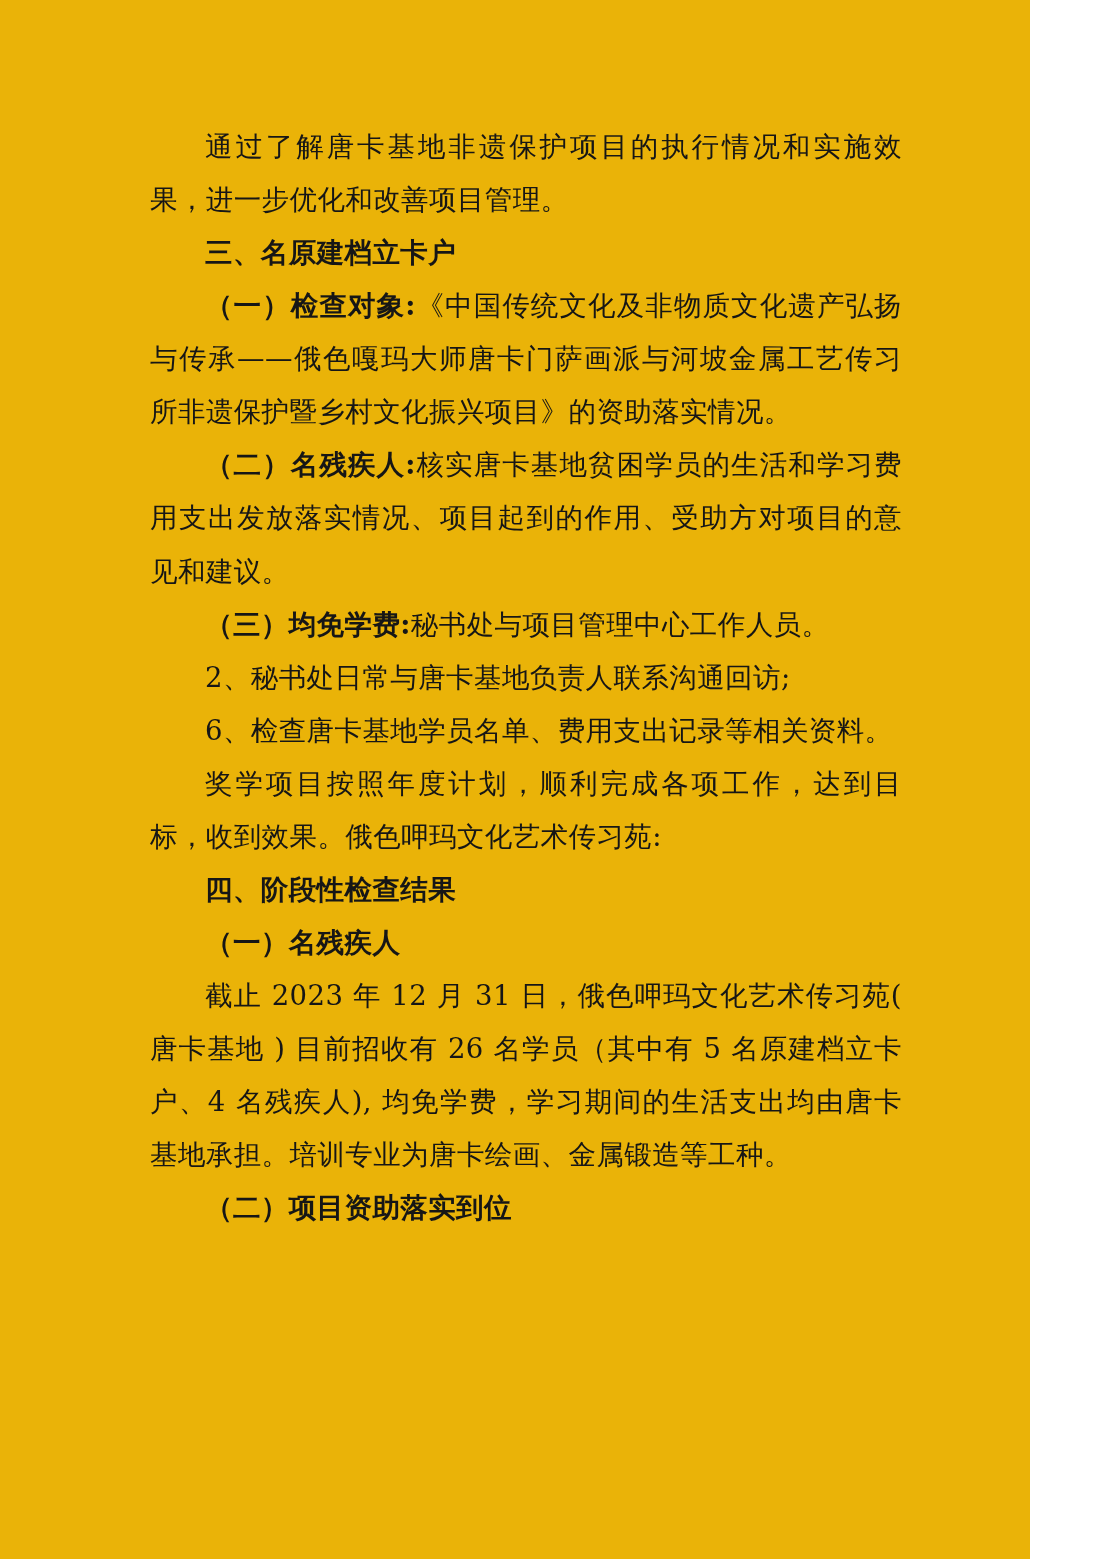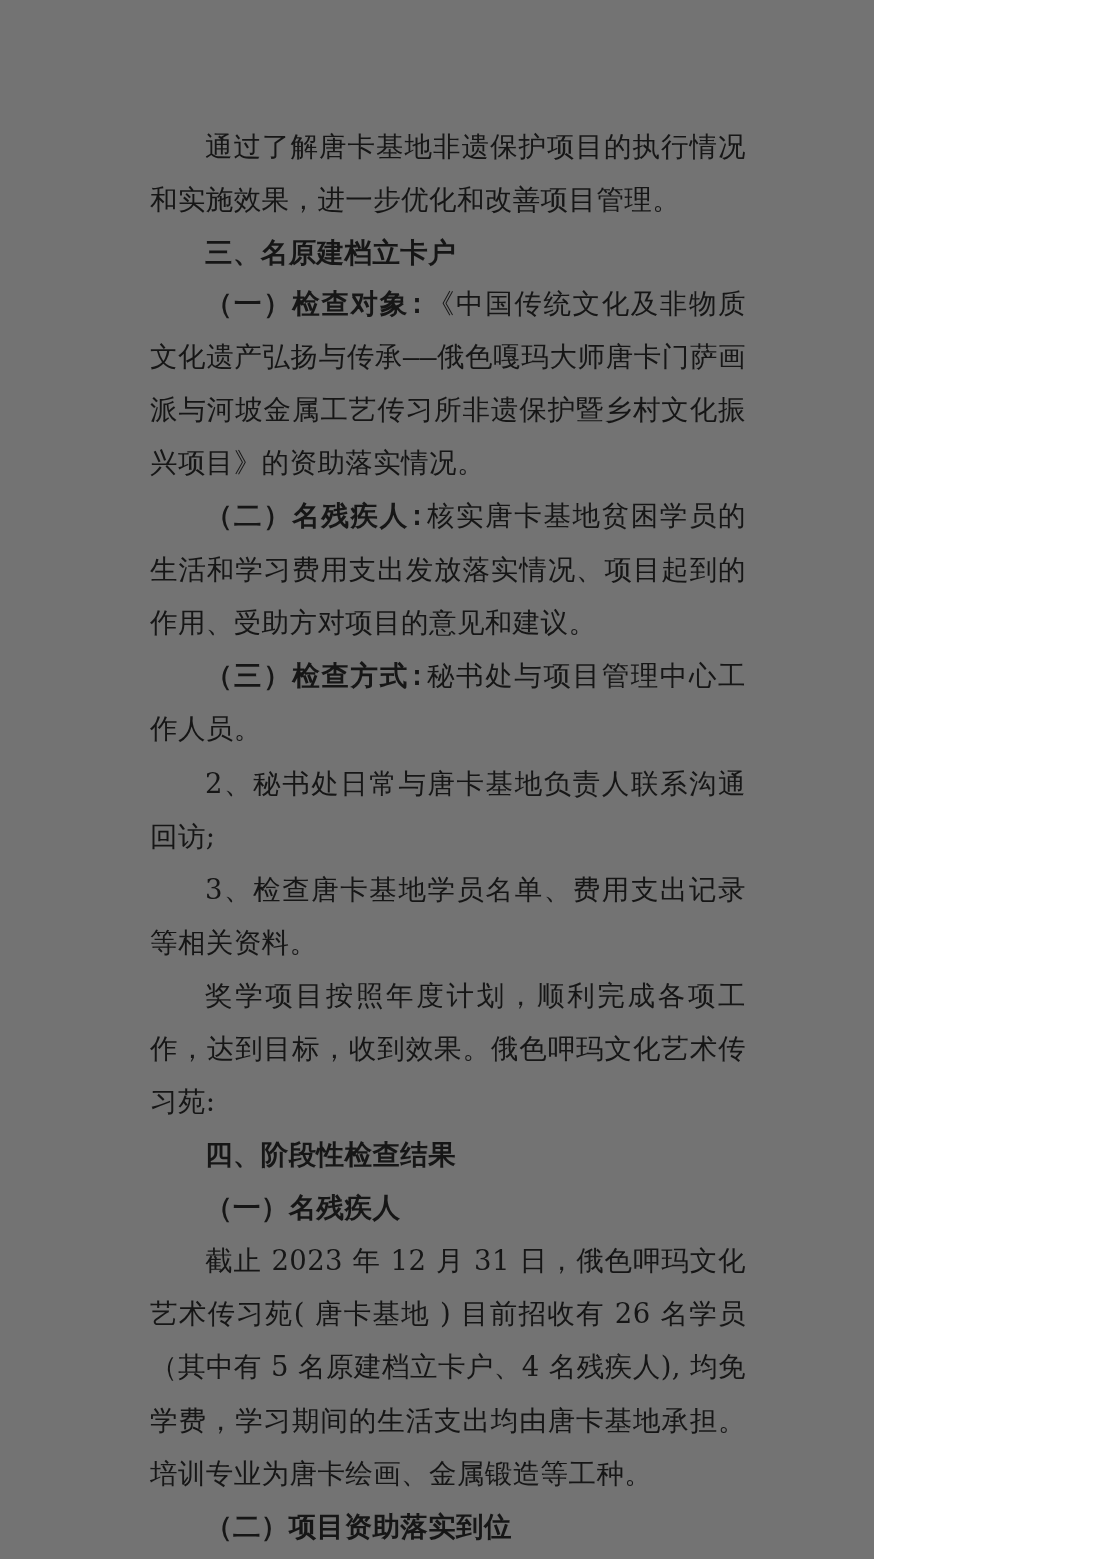--- a/index.html
+++ b/index.html
@@ -9,24 +9,24 @@
   }
   body {
     width: 1102px;
     height: 1559px;
     font-family: "DejaVu Serif", "Liberation Serif", serif;
     color: #1a1a1a;
     overflow: hidden;
   }
   .page {
     box-sizing: border-box;
-    width: 874px;
+    width: 1030px;
     height: 1559px;
     padding: 120px 128px 96px 150px;
-    background: #737373;
+    background: #eab308;
   }
   .doc-body {
     font-size: 27.5px;
     line-height: 1.93;
     letter-spacing: 0.4px;
     text-align: justify;
     color: #161616;
   }
   p {
     margin: 0;
@@ -34,21 +34,20 @@
   }
   .para {
     text-indent: 2em;
   }
   .heading {
     text-indent: 2em;
     font-weight: bold;
   }
   .sub-heading {
     text-indent: 2em;
-    font-family: Liberation Mono, monospace;
   }
   .sub-heading .lbl {
     font-weight: bold;
   }
   .list-item {
     text-indent: 2em;
   }
 </style>
 </head>
 <body>
@@ -57,25 +56,25 @@
   <div class="doc-body">
 
     <p class="para">通过了解唐卡基地非遗保护项目的执行情况和实施效果，进一步优化和改善项目管理。</p>
 
     <p class="heading">三、名原建档立卡户</p>
 
     <p class="sub-heading"><span class="lbl">（一）检查对象:</span><span>《中国传统文化及非物质文化遗产弘扬与传承——俄色嘎玛大师唐卡门萨画派与河坡金属工艺传习所非遗保护暨乡村文化振兴项目》的资助落实情况。</span></p>
 
     <p class="sub-heading"><span class="lbl">（二）名残疾人:</span><span>核实唐卡基地贫困学员的生活和学习费用支出发放落实情况、项目起到的作用、受助方对项目的意见和建议。</span></p>
 
-    <p class="sub-heading"><span class="lbl">（三）检查方式:</span><span>秘书处与项目管理中心工作人员。</span></p>
+    <p class="sub-heading"><span class="lbl">（三）均免学费:</span><span>秘书处与项目管理中心工作人员。</span></p>
 
 
     <p class="list-item">2、秘书处日常与唐卡基地负责人联系沟通回访;</p>
-    <p class="list-item">3、检查唐卡基地学员名单、费用支出记录等相关资料。</p>
+    <p class="list-item">6、检查唐卡基地学员名单、费用支出记录等相关资料。</p>
 
     <p class="para">奖学项目按照年度计划，顺利完成各项工作，达到目标，收到效果。俄色呷玛文化艺术传习苑:</p>
 
     <p class="heading">四、阶段性检查结果</p>
 
     <p class="heading">（一）名残疾人</p>
 
     <p class="para">截止 2023 年 12 月 31 日，俄色呷玛文化艺术传习苑( 唐卡基地 ) 目前招收有 26 名学员（其中有 5 名原建档立卡户、4 名残疾人), 均免学费，学习期间的生活支出均由唐卡基地承担。培训专业为唐卡绘画、金属锻造等工种。</p>
 
     <p class="heading">（二）项目资助落实到位</p>

